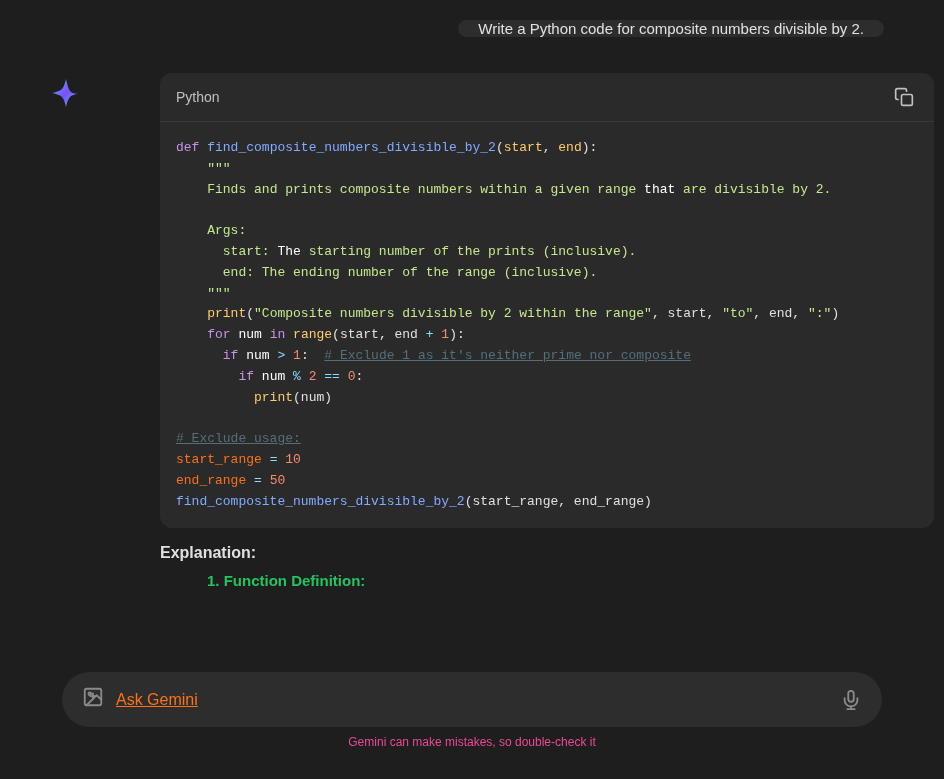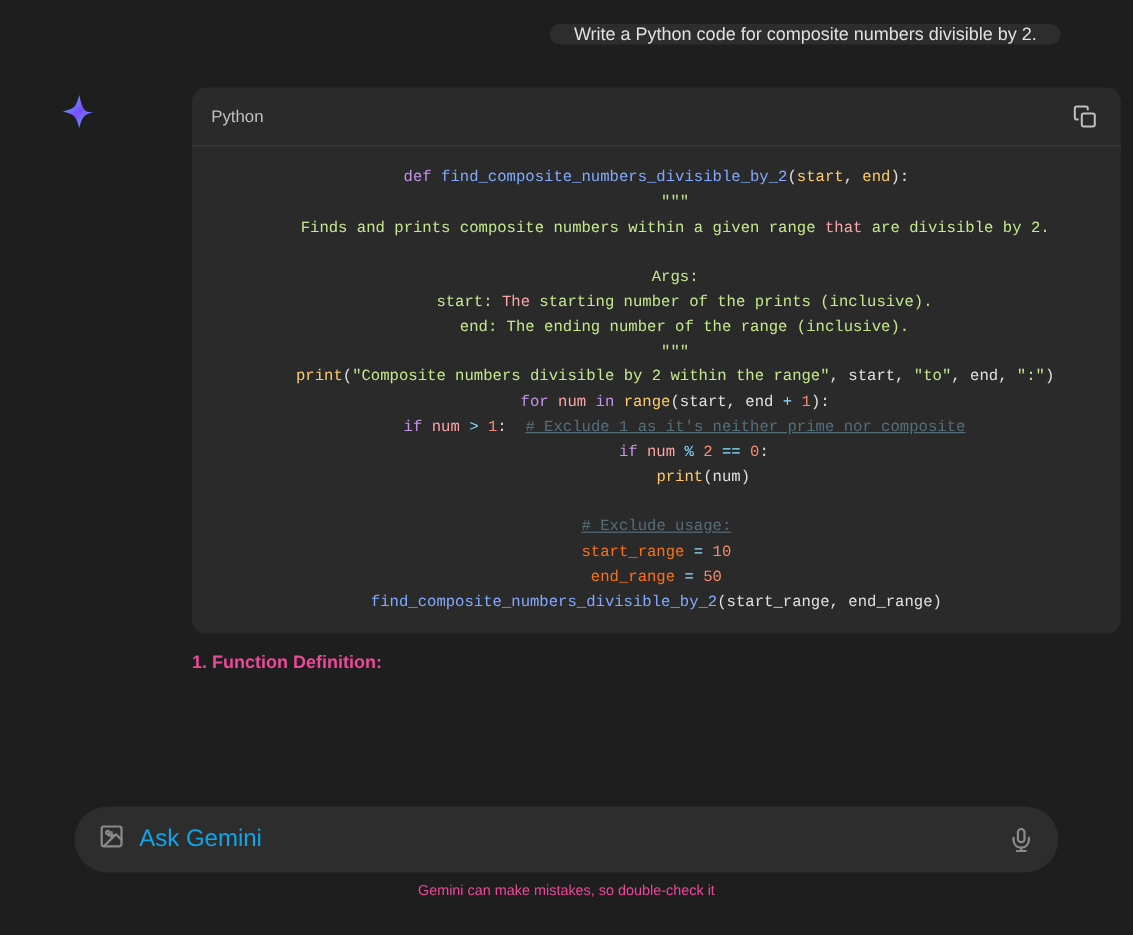--- a/index.html
+++ b/index.html
@@ -83,54 +83,54 @@
       padding: 4px;
     }
 
     .code-content {
       padding: 16px;
       font-family: 'Courier New', 'Consolas', monospace;
       font-size: 13px;
       line-height: 1.6;
       overflow-x: auto;
       white-space: pre;
-      text-align: center;
     }
 
     
     .kw { color: #c792ea; } 
     .fn { color: #82aaff; } 
     .str { color: #c3e88d; } 
     .num { color: #f78c6c; } 
     .comment { color: #546e7a; text-decoration: underline; } 
     .builtin { color: #ffcb6b; } 
     .docstring { color: #c3e88d; } 
     .param { color: #ffcb6b; } 
-    .default { color: #fca5a5; } 
+    .default { color: #ffffff; } 
     .op { color: #89ddff; } 
     .var-blue { color: #f97316; }
 
     
     .explanation-section {
       width: 100%;
       margin-left: 50px;
       padding: 16px 0 0 0;
     }
 
     .explanation-title {
       font-size: 16px;
       font-weight: 700;
       color: #e0e0e0;
       margin-bottom: 10px;
     }
 
     .explanation-item {
       font-size: 15px;
       font-weight: 600;
-      color: #ec4899;
+      color: #22c55e;
+      margin-left: 47px;
     }
 
     
     .input-area-container {
       position: absolute;
       bottom: 30px;
       width: 100%;
       display: flex;
       flex-direction: column;
       align-items: center;
@@ -148,22 +148,23 @@
     }
 
     .input-icon-left {
       color: #8a8a8a;
       font-size: 18px;
       flex-shrink: 0;
     }
 
     .input-placeholder {
       flex: 1;
-      font-size: 20px;
-      color: #0ea5e9;
+      font-size: 16px;
+      color: #f97316;
+      text-decoration: underline;
     }
 
     .mic-button {
       background: none;
       border: none;
       cursor: pointer;
       color: #8a8a8a;
       font-size: 20px;
       display: flex;
       align-items: center;
@@ -243,20 +244,21 @@
         <span class="kw">if</span> <span class="default">num</span> <span class="op">%</span> <span class="num">2</span> <span class="op">==</span> <span class="num">0</span>:
           <span class="builtin">print</span>(num)
 
 <span class="comment"># Exclude usage:</span>
 <span class="var-blue">start_range</span> <span class="op">=</span> <span class="num">10</span>
 <span class="var-blue">end_range</span> <span class="op">=</span> <span class="num">50</span>
 <span class="fn">find_composite_numbers_divisible_by_2</span>(start_range, end_range)</div>
       </div>
 
       <div class="explanation-section">
+        <div class="explanation-title">Explanation:</div>
         <div class="explanation-item">1. Function Definition:</div>
       </div>
 
     </div>
   </div>
 
 </div>
 
 <div class="input-area-container">
   <div class="input-box">

